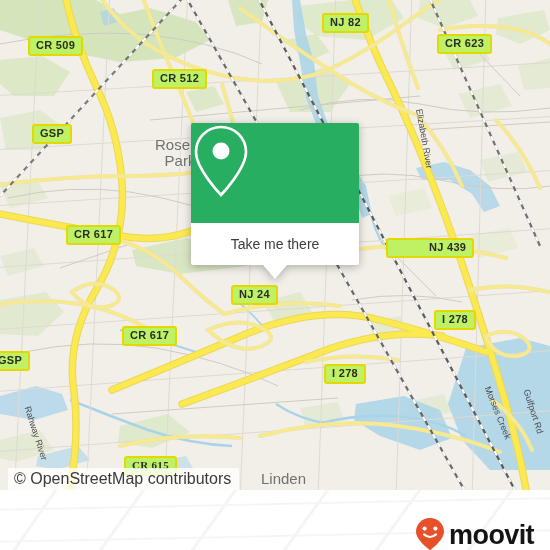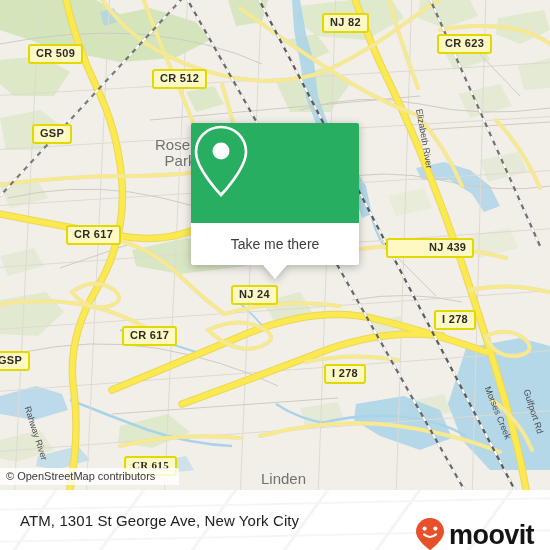--- a/index.html
+++ b/index.html
@@ -10,21 +10,21 @@
   }
   #app{position:relative;width:550px;height:550px;overflow:hidden;background:#fff;}
 
   
   .map{position:absolute;left:0;top:0;width:550px;height:490px;overflow:hidden;background:#f2efe9;}
   .map svg{position:absolute;left:0;top:0;}
 
   
   .shield{
     position:absolute;
-    background:#fef9c3;
+    background:#bef264;
     border:2px solid #e3d900;
     border-radius:3px;
     color:#2b2b2b;
     font-size:11px;
     font-weight:bold;
     letter-spacing:.3px;
     padding:1px 6px 2px 6px;
     line-height:13px;
     white-space:nowrap;
     box-sizing:border-box;
@@ -67,24 +67,24 @@
     color:#3c3c3c;font-size:14px;
   }
   .popup-tail{
     position:absolute;left:50%;top:142px;margin-left:-12px;
     width:0;height:0;border-left:12px solid transparent;
     border-right:12px solid transparent;border-top:14px solid #ffffff;
   }
 
   
   .attrib{
-    position:absolute;left:0;top:468px;
+    position:absolute;left:8px;top:468px;
     background:rgba(255,255,255,.80);
-    padding:2px 24px 3px 6px;
-    font-size:11px;color:#3a3a3a;
+    padding:2px 8px 3px 6px;
+    font-size:16px;color:#3a3a3a;
     border-radius:0 2px 0 0;
   }
 
   
   .footer{
     position:absolute;left:0;top:490px;width:550px;height:60px;
     background:#ffffff;overflow:hidden;
   }
   .footer-ghost{position:absolute;left:0;top:0;opacity:.30;}
   .footer-title{
@@ -292,21 +292,21 @@
     <div class="waterlbl" style="left:32px;top:405px;transform:rotate(72deg);">Rahway River</div>
     <div class="waterlbl" style="left:492px;top:385px;transform:rotate(68deg);">Morses Creek</div>
     <div class="waterlbl" style="left:531px;top:388px;transform:rotate(72deg);">Gulfport Rd</div>
 
     <div class="place mid" style="left:261px;top:470px;">Linden</div>
     <div class="place two" style="left:155px;top:137px;">
       <div>Roselle</div>
       <div>Park</div>
     </div>
 
-    <div class="shield" style="left:28px;top:36px;margin-top:8px;">CR 509</div>
+    <div class="shield" style="left:28px;top:36px;">CR 509</div>
     <div class="shield" style="left:322px;top:13px;">NJ 82</div>
     <div class="shield" style="left:437px;top:34px;">CR 623</div>
     <div class="shield" style="left:152px;top:69px;">CR 512</div>
     <div class="shield" style="left:32px;top:124px;">GSP</div>
     <div class="shield" style="left:66px;top:225px;">CR 617</div>
     <div class="shield" style="left:386px;top:238px;padding-left:41px;">NJ 439</div>
     <div class="shield" style="left:231px;top:285px;">NJ 24</div>
     <div class="shield" style="left:122px;top:326px;">CR 617</div>
     <div class="shield" style="left:434px;top:310px;">I 278</div>
     <div class="shield" style="left:324px;top:364px;">I 278</div>
@@ -340,23 +340,20 @@
         <path d="M 332 -6 L 280 66"></path>
         <path d="M 424 -6 L 372 66"></path>
         <path d="M 516 -6 L 464 66"></path>
       </g>
       <g stroke="#e4e1da" fill="none" stroke-width="2">
         <path d="M -6 20 L 556 8"></path>
         <path d="M -6 52 L 556 40"></path>
       </g>
     </svg>
 
-    <div class="footer-title">
-      <span>ATM, 1301 St George Ave, New York City</span>
-    </div>
 
     <div class="logo">
       <span>
         <svg width="30" height="34" viewBox="0 0 30 34">
           <path d="M15 1 C7.3 1 1 7.1 1 14.4 C1 23.4 15 33 15 33 C15 33 29 23.4 29 14.4 C29 7.1 22.7 1 15 1 Z" fill="#e8502a"></path>
           <circle cx="9.6" cy="11.6" r="2.1" fill="#ffffff"></circle>
           <circle cx="20.4" cy="11.6" r="2.1" fill="#ffffff"></circle>
           <path d="M9 17.4 Q15 22.6 21 17.4" fill="none" stroke="#ffffff" stroke-width="2.1" stroke-linecap="round"></path>
         </svg>
       </span>

